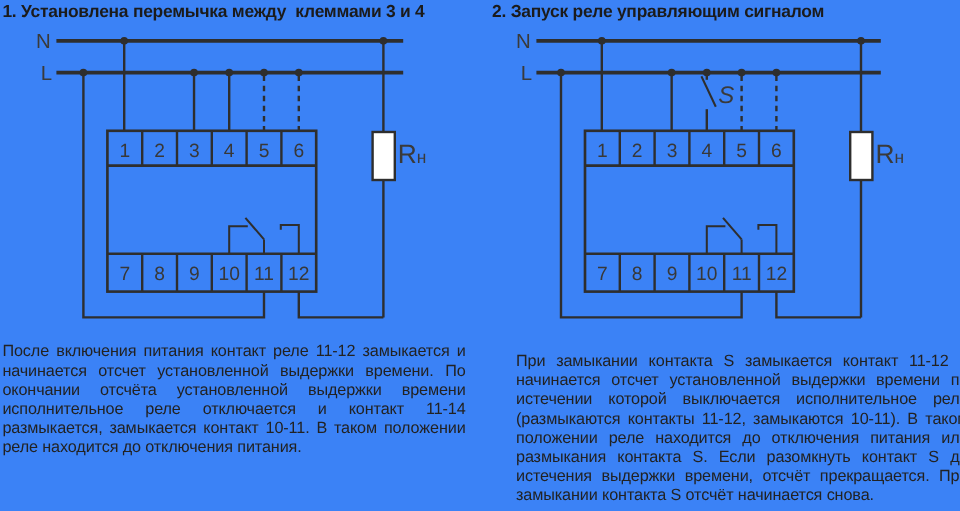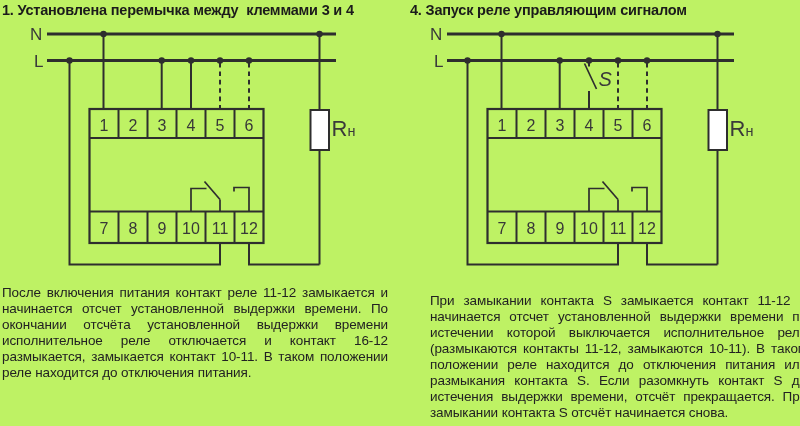--- a/index.html
+++ b/index.html
@@ -1,16 +1,16 @@
 <!DOCTYPE html>
 <html><head>
 <meta charset="utf-8">
 <style>
   html,body{margin:0;padding:0;background:#fff;}
-  .page{position:relative;width:800px;height:426px;background:#bef264;overflow:hidden;
+  .page{position:relative;width:800px;height:426px;background:#3b82f6;overflow:hidden;
         font-family:"Liberation Sans",sans-serif;text-decoration:underline;}
   .panel{position:absolute;top:0;height:426px;}
   .panel.p1{left:0;width:400px;}
   .panel.p2{left:398px;width:402px;}
   .dtitle{position:absolute;top:2px;font-size:14.5px;font-weight:bold;color:#1b1b1b;
           white-space:pre-wrap;letter-spacing:-0.2px;}
   .p1 .dtitle{left:2px;width:396px;}
   .p2 .dtitle{left:12px;width:388px;}
   .schematic{position:absolute;left:0;top:0;width:400px;height:272px;}
   .desc{position:absolute;font-size:13.5px;line-height:16px;color:#222;
@@ -90,25 +90,25 @@
       </g>
 
       <g>
         <path class="thinline" d="M191 211.5 V188.5 H206.5"></path>
         <path class="thinline" d="M204.5 181.5 L220 199.5"></path>
         <path class="thinline" d="M220 199.5 V211.5"></path>
         <path class="thinline" d="M249 211.5 V187.5 H234 V191.5"></path>
       </g>
     </svg>
 
-    <p class="desc">После включения питания контакт реле 11-12 замыкается и начинается отсчет установленной выдержки времени. По окончании отсчёта установленной выдержки времени исполнительное реле отключается и контакт 16-12 размыкается, замыкается контакт 10-11. В таком положении реле находится до отключения питания.</p>
+    <p class="desc">После включения питания контакт реле 11-12 замыкается и начинается отсчет установленной выдержки времени. По окончании отсчёта установленной выдержки времени исполнительное реле отключается и контакт 11-14 размыкается, замыкается контакт 10-11. В таком положении реле находится до отключения питания.</p>
   </section>
 
   <section class="panel p2">
-    <div class="dtitle">4. Запуск реле управляющим сигналом</div>
+    <div class="dtitle">2. Запуск реле управляющим сигналом</div>
 
     <svg class="schematic" viewBox="0 0 400 272" xmlns="http://www.w3.org/2000/svg">
 
       <g>
         <path class="busline" d="M49 34 H336"></path>
         <text class="biglabel" x="32" y="40">N</text>
         <circle class="node" cx="103.5" cy="34" r="3.2"></circle>
         <circle class="node" cx="319.5" cy="34" r="3.2"></circle>
       </g>
 

